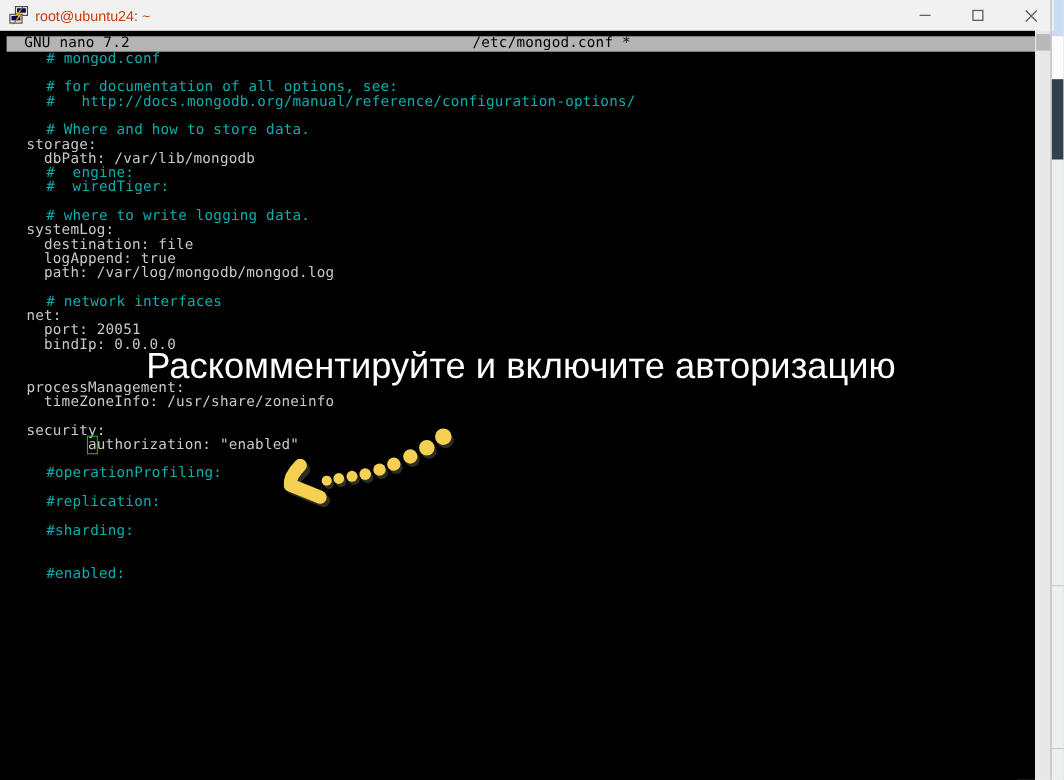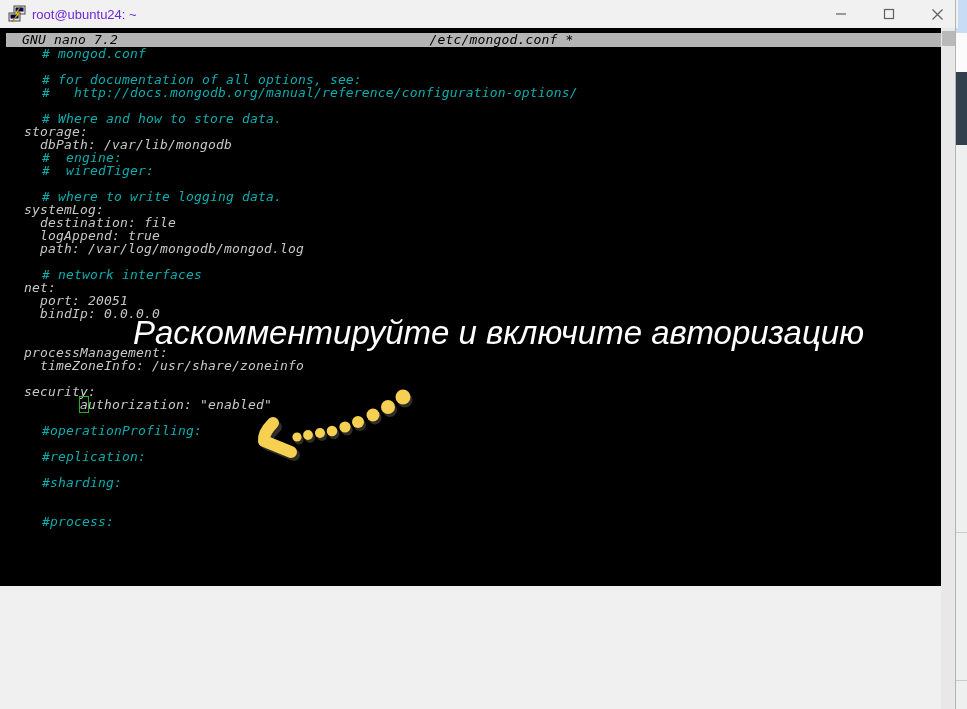--- a/index.html
+++ b/index.html
@@ -10,25 +10,25 @@
   .bg-blue{position:absolute;left:0;top:0;width:11px;height:33px;background:#c9dcf5;}
   .bg-white{position:absolute;left:0;top:33px;width:11px;height:39px;background:#fbfbfb;}
   .bg-slate{position:absolute;left:0;top:72px;width:11px;height:73px;background:#32404d;}
   .bg-line1{position:absolute;left:0;top:532px;width:11px;height:1px;background:#c9c9c9;}
   .bg-line2{position:absolute;left:0;top:680px;width:11px;height:1px;background:#c9c9c9;}
   
   .win{position:absolute;left:0;top:0;width:958px;height:709px;}
   .win-edge{position:absolute;left:955px;top:0;width:1px;height:709px;background:#b3b3b3;}
   .titlebar{position:absolute;left:0;top:0;width:958px;height:28px;background:#f1f1f1;}
   .app-icon{position:absolute;left:8px;top:5px;width:18px;height:18px;}
-  .title-text{position:absolute;left:32px;top:7px;font-size:13px;color:#6d28d9;white-space:pre;}
+  .title-text{position:absolute;left:32px;top:7px;font-size:13px;color:#c2410c;white-space:pre;}
   .controls{position:absolute;right:14px;top:0;height:28px;display:flex;align-items:center;gap:34px;}
   .ctl{width:14px;height:14px;display:flex;align-items:center;justify-content:center;cursor:default;}
   
-  .term{position:absolute;left:0;top:28px;width:941px;height:558px;background:#000;font-style:italic;}
+  .term{position:absolute;left:0;top:28px;width:941px;height:681px;background:#000;}
   .scrollbar{position:absolute;left:941px;top:28px;width:15px;height:681px;background:#e8e8e8;}
   .sb-thumb{position:absolute;left:1px;top:3px;width:13px;height:15px;background:#b9b9b9;}
   .nano-bar{position:absolute;left:6px;top:5px;width:935px;height:14px;background:#b4b4b4;
             font-family:"DejaVu Sans Mono",monospace;font-size:13px;line-height:14px;color:#000;}
   .nano-ver{position:absolute;left:0;top:0;white-space:pre;letter-spacing:.17px;}
   .nano-file{position:absolute;left:0;top:0;width:100%;text-align:center;white-space:pre;letter-spacing:.17px;padding-left:28px;}
   .code{position:absolute;left:6px;top:19px;font-family:"DejaVu Sans Mono",monospace;
         font-size:13px;line-height:13px;letter-spacing:.17px;}
   .ln{height:13px;white-space:pre;}
   .cmt{color:var(--comment,#0cadad);margin-left:36px;}
@@ -120,21 +120,21 @@
           <div class="ln pln">security:</div>
           <div class="ln pln">       <span class="cursor">a</span>uthorization: "enabled"</div>
           <div class="ln pln"> </div>
           <div class="ln cmt">#operationProfiling:</div>
           <div class="ln pln"> </div>
           <div class="ln cmt">#replication:</div>
           <div class="ln pln"> </div>
           <div class="ln cmt">#sharding:</div>
           <div class="ln pln"> </div>
           <div class="ln pln"> </div>
-          <div class="ln cmt">#process:</div>
+          <div class="ln cmt">#enabled:</div>
         </div>
 
       <div class="callout">Раскомментируйте и включите авторизацию</div>
 
       <svg class="arrow" viewBox="0 0 175 90">
 
         <g fill="var(--arrow-shadow,#2e2d26)">
           <circle cx="155" cy="20" r="7.5"></circle>
             <circle cx="140" cy="30" r="7"></circle>
           <circle cx="125" cy="38" r="6.5"></circle>

